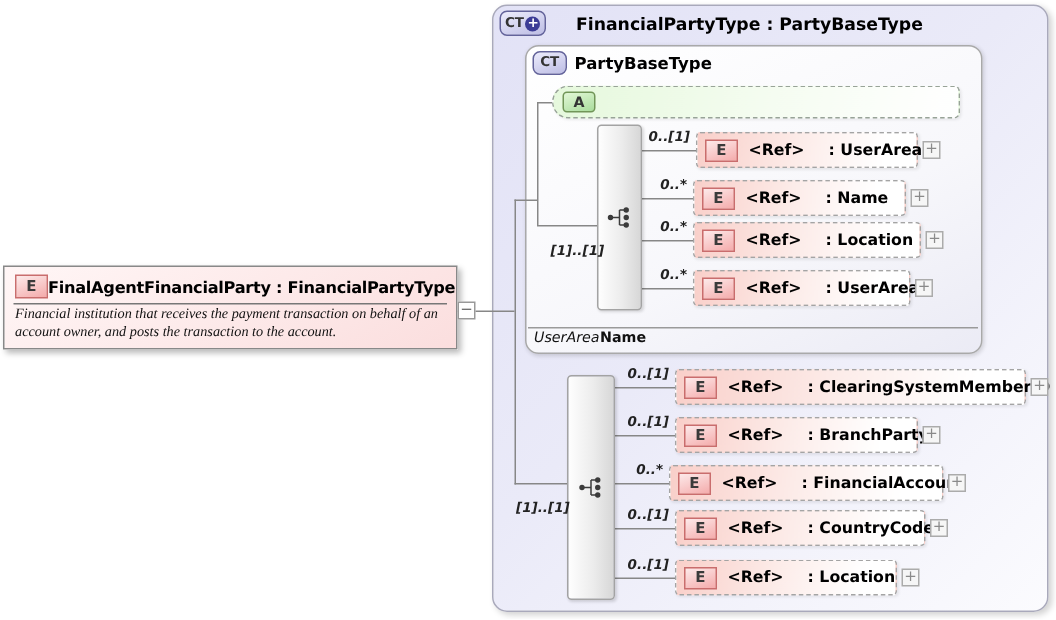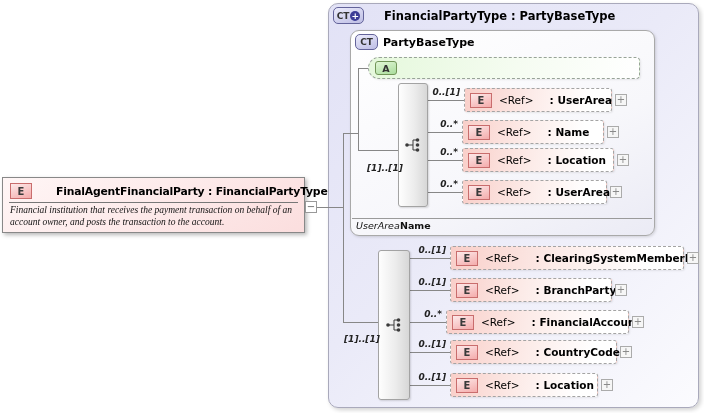--- a/index.html
+++ b/index.html
@@ -38,21 +38,21 @@
   }
   .inner-title{position:absolute;left:383px;top:36px;font-size:11px;font-weight:bold;white-space:nowrap;}
 
   
   .main-el{
     position:absolute;left:2px;top:177px;width:303px;height:56px;box-sizing:border-box;
     border:1px solid #888;background:linear-gradient(150deg,#fff6f6 0%,#fbdede 100%);
     box-shadow:2px 2px 4px rgba(0,0,0,.28);
   }
   .main-head{display:flex;align-items:center;padding:5px 7px 3px 7px;}
-  .main-title{font-size:10.8px;font-weight:bold;letter-spacing:-0.2px;margin-left:24px;white-space:nowrap;}
+  .main-title{font-size:10.8px;font-weight:bold;letter-spacing:-0.2px;margin-left:0;white-space:nowrap;}
   .main-sep{border-top:1px solid #777;margin:0 6px;}
   .main-ann{font-style:italic;font-size:9.5px;line-height:1.22;padding:2px 7px;color:#111;font-family:Liberation Serif, serif;}
 
   
   .e-badge{
     width:22px;height:15px;flex:0 0 22px;box-sizing:border-box;
     border:1px solid #c96d6d;background:linear-gradient(160deg,#fdeaea,#f4abab);
     color:#3a3a3a;font-size:10px;font-weight:bold;
     display:flex;align-items:center;justify-content:center;
   }
@@ -65,21 +65,21 @@
   }
 
   
   .el-row{
     position:absolute;height:24px;box-sizing:border-box;
     border:1px dashed #a4a4a4;border-radius:3px;
     background:linear-gradient(100deg,#f9cfc9 0%,#fcebe8 45%,#ffffff 85%);
     display:flex;align-items:center;padding-left:5px;
     box-shadow:1px 1px 2px rgba(0,0,0,.08);
   }
-  .ref{font-size:10.5px;font-weight:normal;margin-left:7px;white-space:nowrap;}
+  .ref{font-size:10.5px;font-weight:bold;margin-left:7px;white-space:nowrap;}
   .etype{font-size:10.5px;font-weight:bold;margin-left:16px;white-space:nowrap;}
 
   
   .attr-box{
     position:absolute;left:368px;top:57px;width:272px;height:22px;box-sizing:border-box;
     border:1px dashed #98a398;border-radius:11px 4px 4px 11px;
     background:linear-gradient(100deg,#e5f8dc 0%,#f5fcf1 55%,#ffffff 100%);
     display:flex;align-items:center;padding-left:6px;
     box-shadow:1px 1px 2px rgba(0,0,0,.08);
   }

